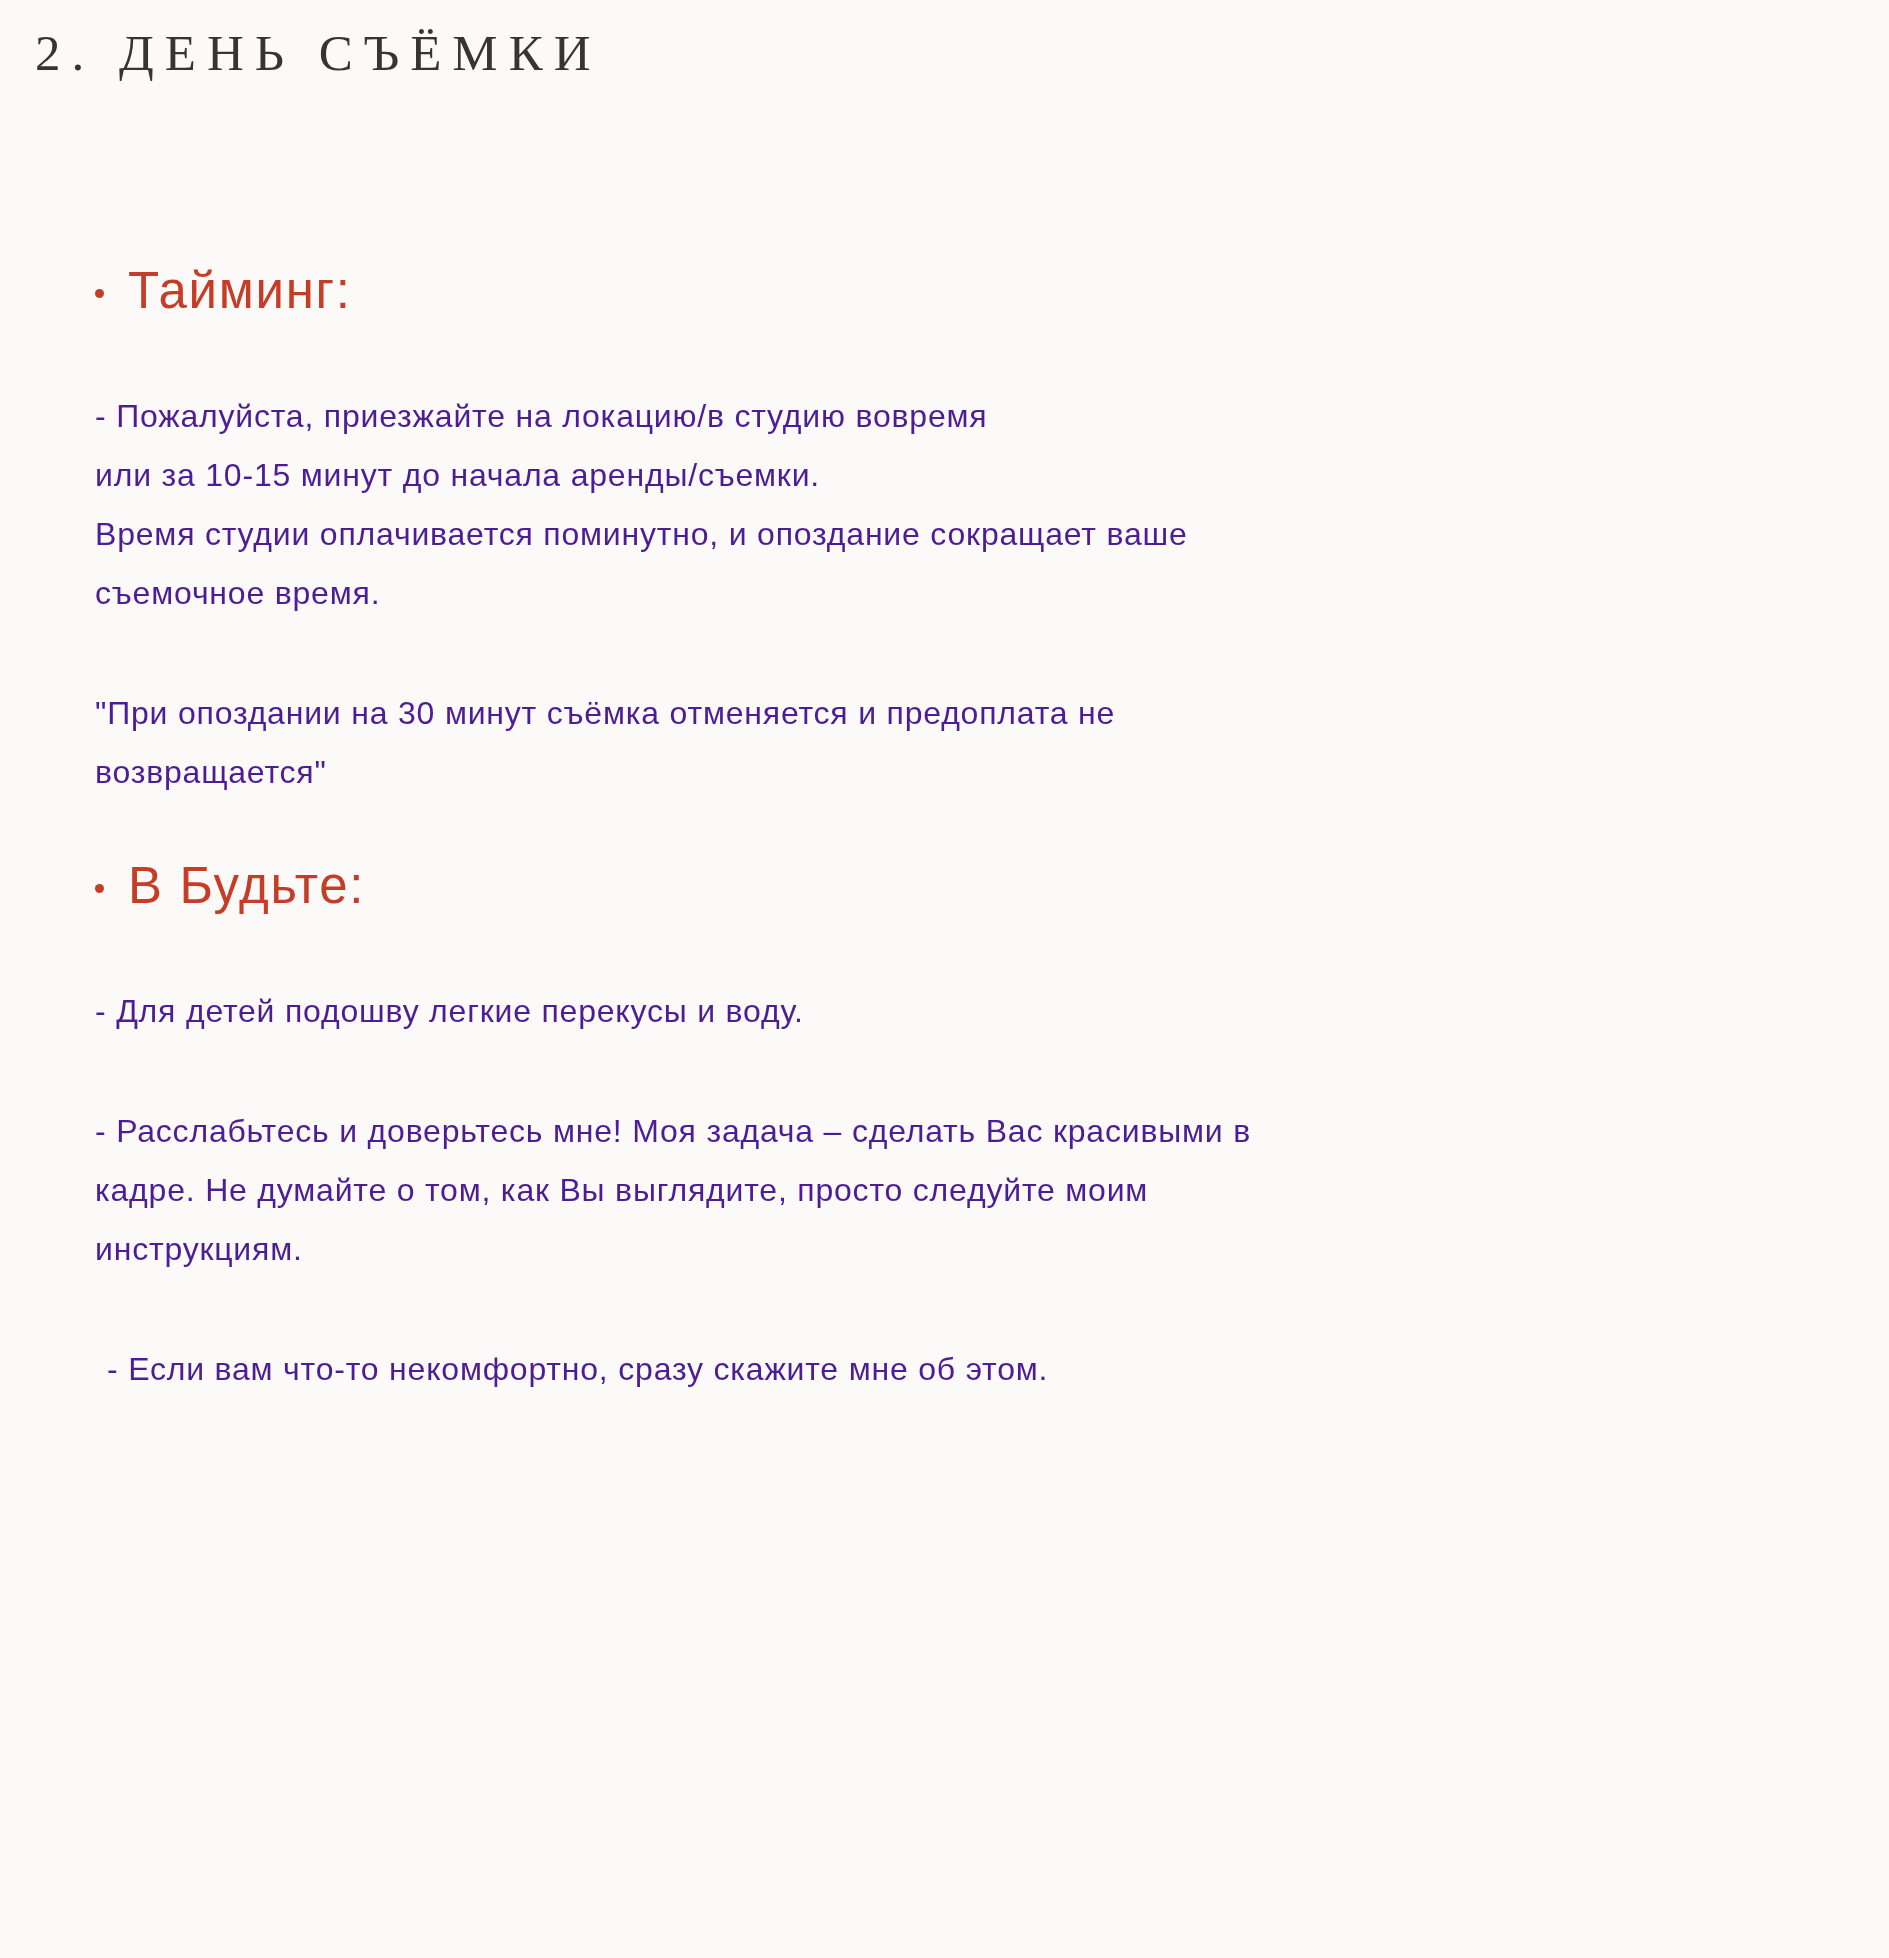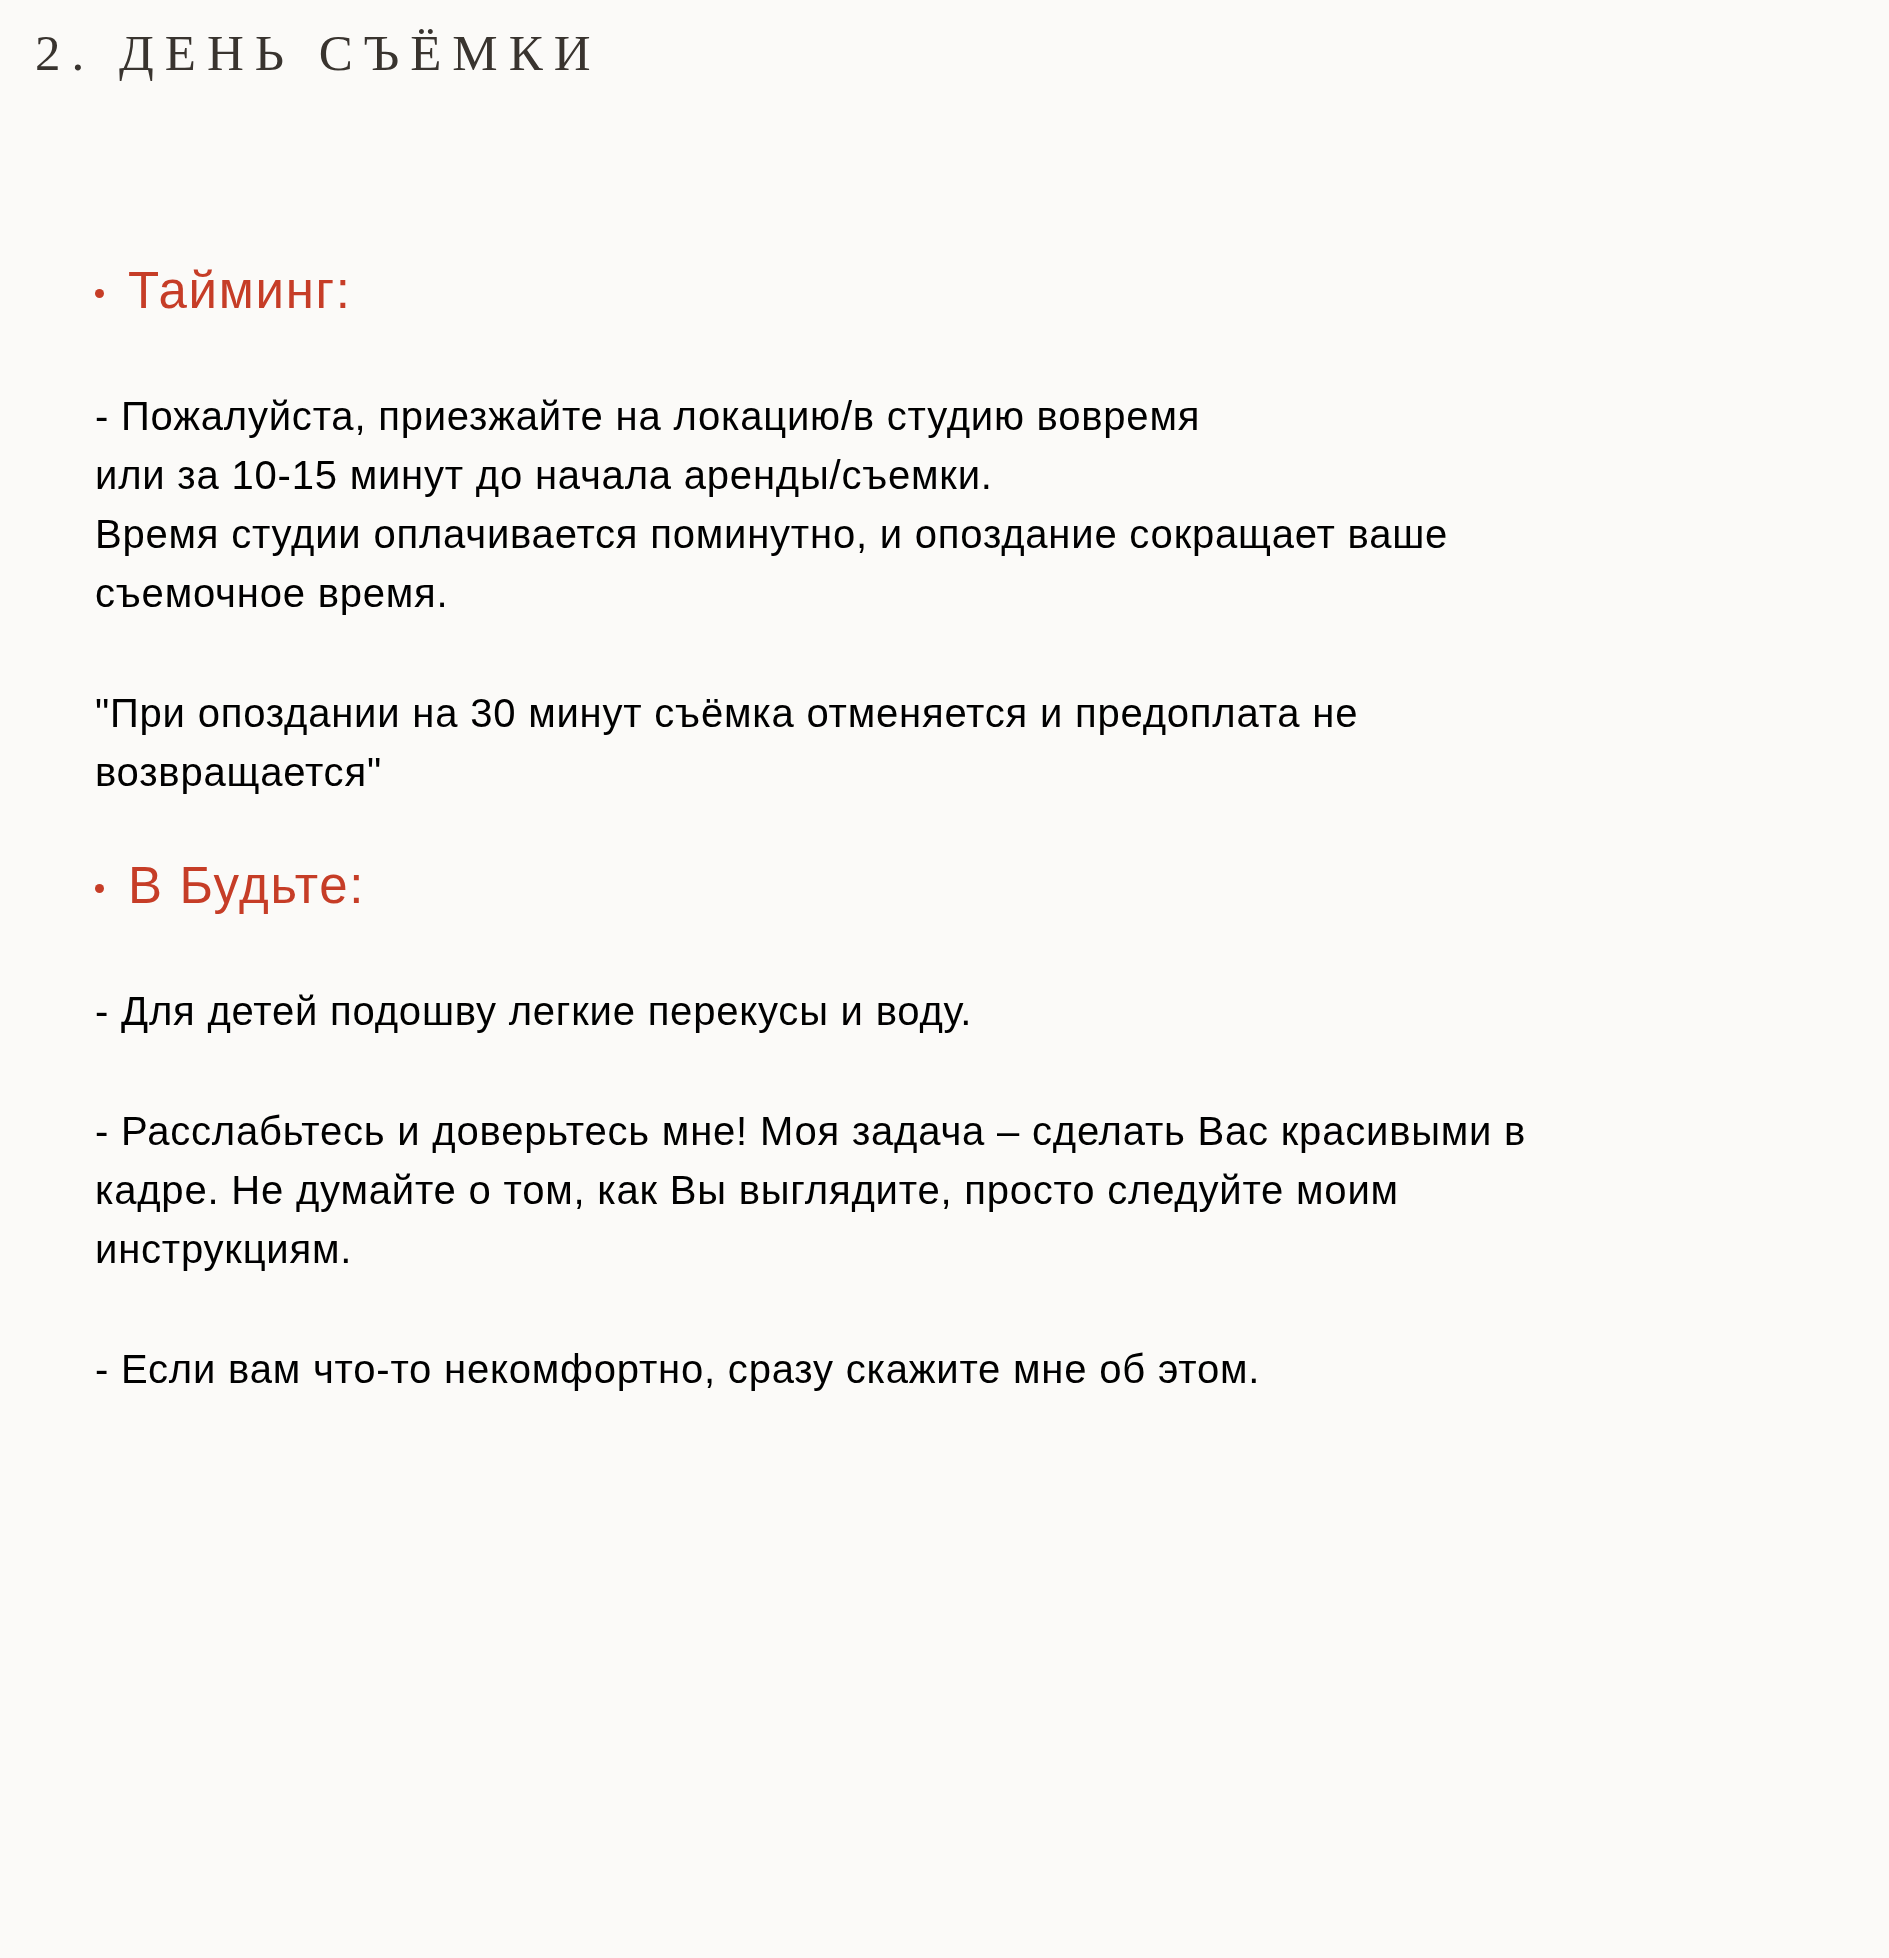--- a/index.html
+++ b/index.html
@@ -47,28 +47,28 @@
     width: 9.3px;
     height: 9.3px;
     border-radius: 50%;
     background: #c63d27;
     margin-right: 23.6px;
     position: relative;
     top: -10px;
   }
   .paragraph {
     margin: 0 0 61px 0;
-    color: #000000;
-    font-size: 40px;
+    color: #4c1d95;
+    font-size: 32px;
     line-height: 59px;
     font-weight: 300;
     letter-spacing: 0.8px;
     white-space: pre-line;
   }
-  .paragraph:last-child { margin-bottom: 0; }
+  .paragraph:last-child { margin-bottom: 0; margin-left: 12px; }
 </style>
 </head>
 <body>
 
 <div class="page">
 
   <div class="page-title">2. ДЕНЬ СЪЁМКИ</div>
 
   <div class="content">
 

